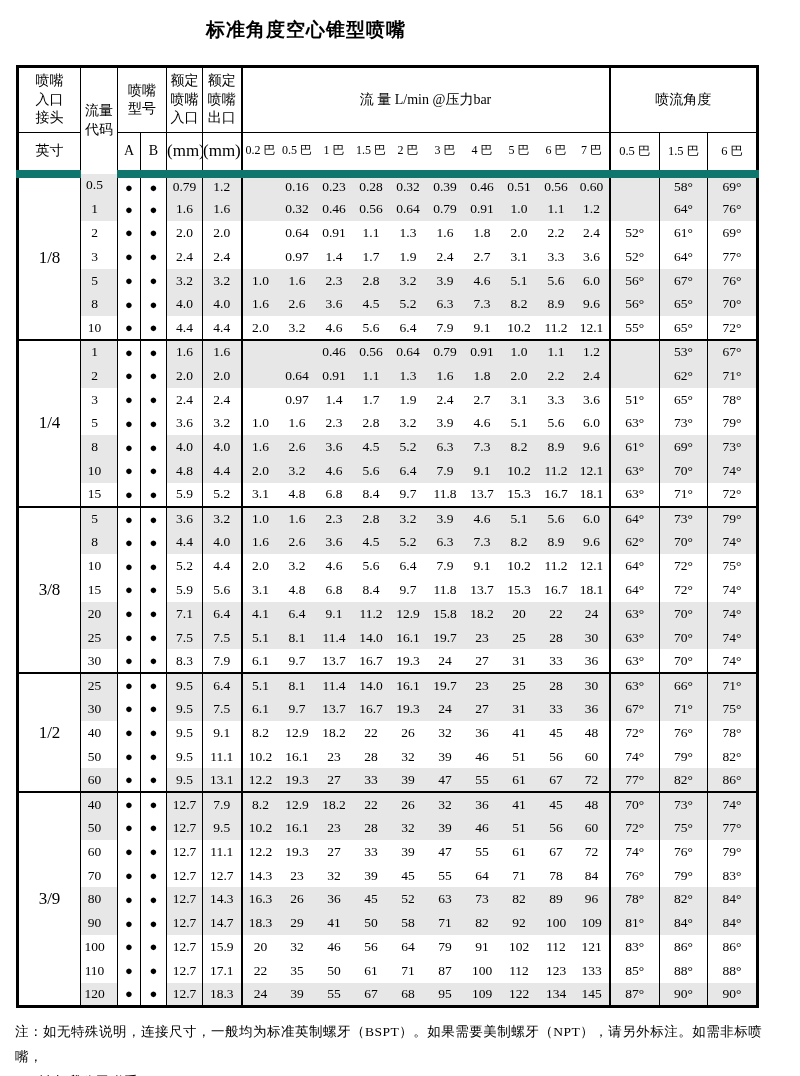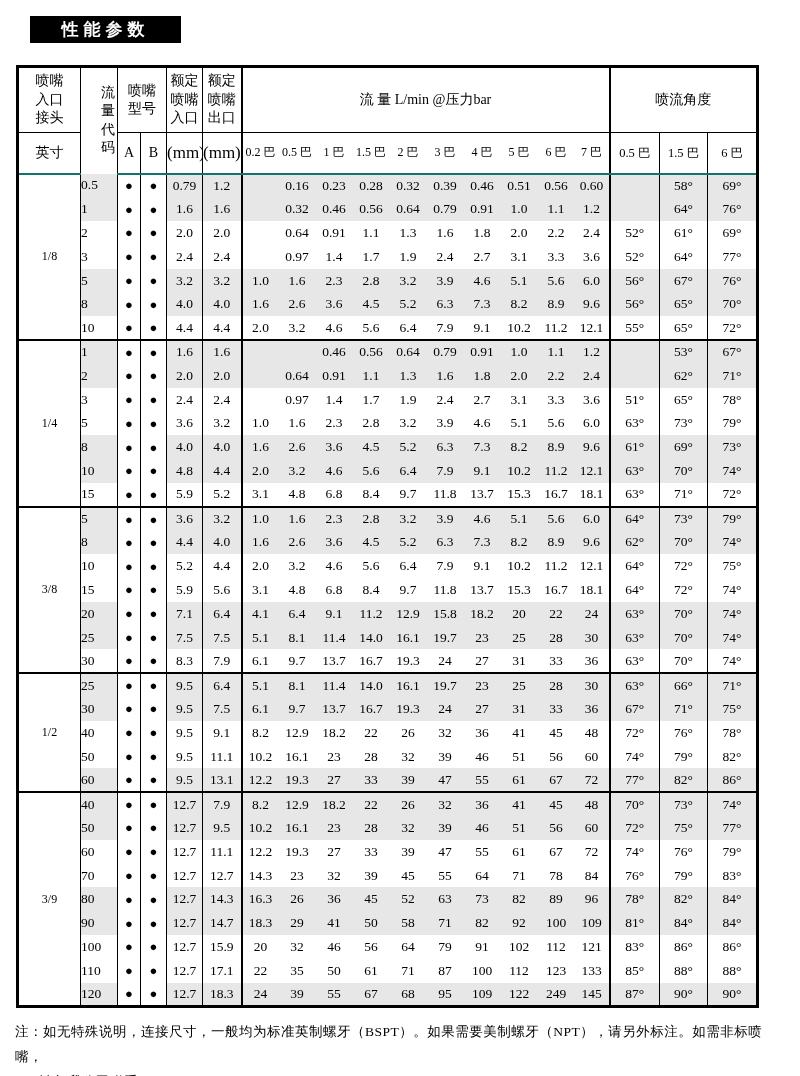--- a/index.html
+++ b/index.html
@@ -15,47 +15,47 @@
   thead th{text-align:center;vertical-align:middle;font-size:14px;line-height:1.32;}
   tr.h1{height:66px;}
   tr.h2{height:41px;}
   .pre{white-space:pre-line;}
   
   .vr1{border-right:1px solid #000;}
   .vr2{border-right:2px solid #000;}
   
   tr.h1 th{border-bottom:1px solid #000;}
   tr.h1 th.nosplit{border-bottom:none;}
-  tr.h2 th{border-bottom:2px solid #0f766e;}
-  th.rowspan2{border-bottom:2px solid #000;padding-left:18px;}
+  tr.h2 th{border-bottom:8px solid #0f766e;}
+  th.rowspan2{border-bottom:2px solid #000;}
   tr.h2 th.press{font-size:12px;margin-top:44px;}
   tr.h2 th.ang{font-size:12.5px;}
   tr.h2 th.mm{font-size:17px;}
   tr.h2 th.ab{font-size:14px;}
   
   tbody tr{height:23.8px;}
   tbody td{font-size:13.5px;text-align:center;vertical-align:middle;}
   tbody tr.section-start td{border-top:2px solid #000;}
   tbody tr.shaded td{background:var(--shade,#e7e7e7);}
   tbody tr.shaded td.dot-cell,tbody tr td.size-cell{background:#fff;}
-  td.size-cell{font-size:12px;}
-  td.code-cell{text-align:left;padding-right:9px;}
+  td.size-cell{font-size:17px;}
+  td.code-cell{text-align:center;padding-right:9px;}
   td.dot-cell{font-size:13px;line-height:1;}
   td.flow-cell{font-size:13.5px;}
   td.angle-cell{font-size:13.5px;}
   .note{position:absolute;left:15px;top:1020px;width:772px;font-size:13.5px;line-height:1.85;
         letter-spacing:0.5px;}
   .note .l2{display:block;margin-left:25px;}
 </style>
 </head>
 <body>
 
 <div class="page" style="--badge-bg: #000000; --badge-fg: #ffffff; --shade: #e7e7e7;">
 
-  <div class="badge">性能参数</div>
+  <div class="page-title">标准角度空心锥型喷嘴</div>
 
   <table class="spec">
     <colgroup>
       <col style="width:63px">
         <col style="width:37px">
         <col style="width:23px">
         <col style="width:26px">
       <col style="width:36px">
         <col style="width:39px">
       <col style="width:37px">
@@ -804,21 +804,21 @@
           <td class="mm-cell vr1">12.7</td>
           <td class="mm-cell vr2">18.3</td>
           <td class="flow-cell">24</td>
           <td class="flow-cell">39</td>
           <td class="flow-cell">55</td>
           <td class="flow-cell">67</td>
           <td class="flow-cell">68</td>
           <td class="flow-cell">95</td>
           <td class="flow-cell">109</td>
           <td class="flow-cell">122</td>
-          <td class="flow-cell">249</td>
+          <td class="flow-cell">134</td>
           <td class="flow-cell vr2">145</td>
           <td class="angle-cell vr1">87°</td>
           <td class="angle-cell vr1">90°</td>
           <td class="angle-cell">90°</td>
         </tr>
       </tbody>
   </table>
 
   <div class="note">
     <span>注：如无特殊说明，连接尺寸，一般均为标准英制螺牙（BSPT）。如果需要美制螺牙（NPT），请另外标注。如需非标喷嘴，</span>

